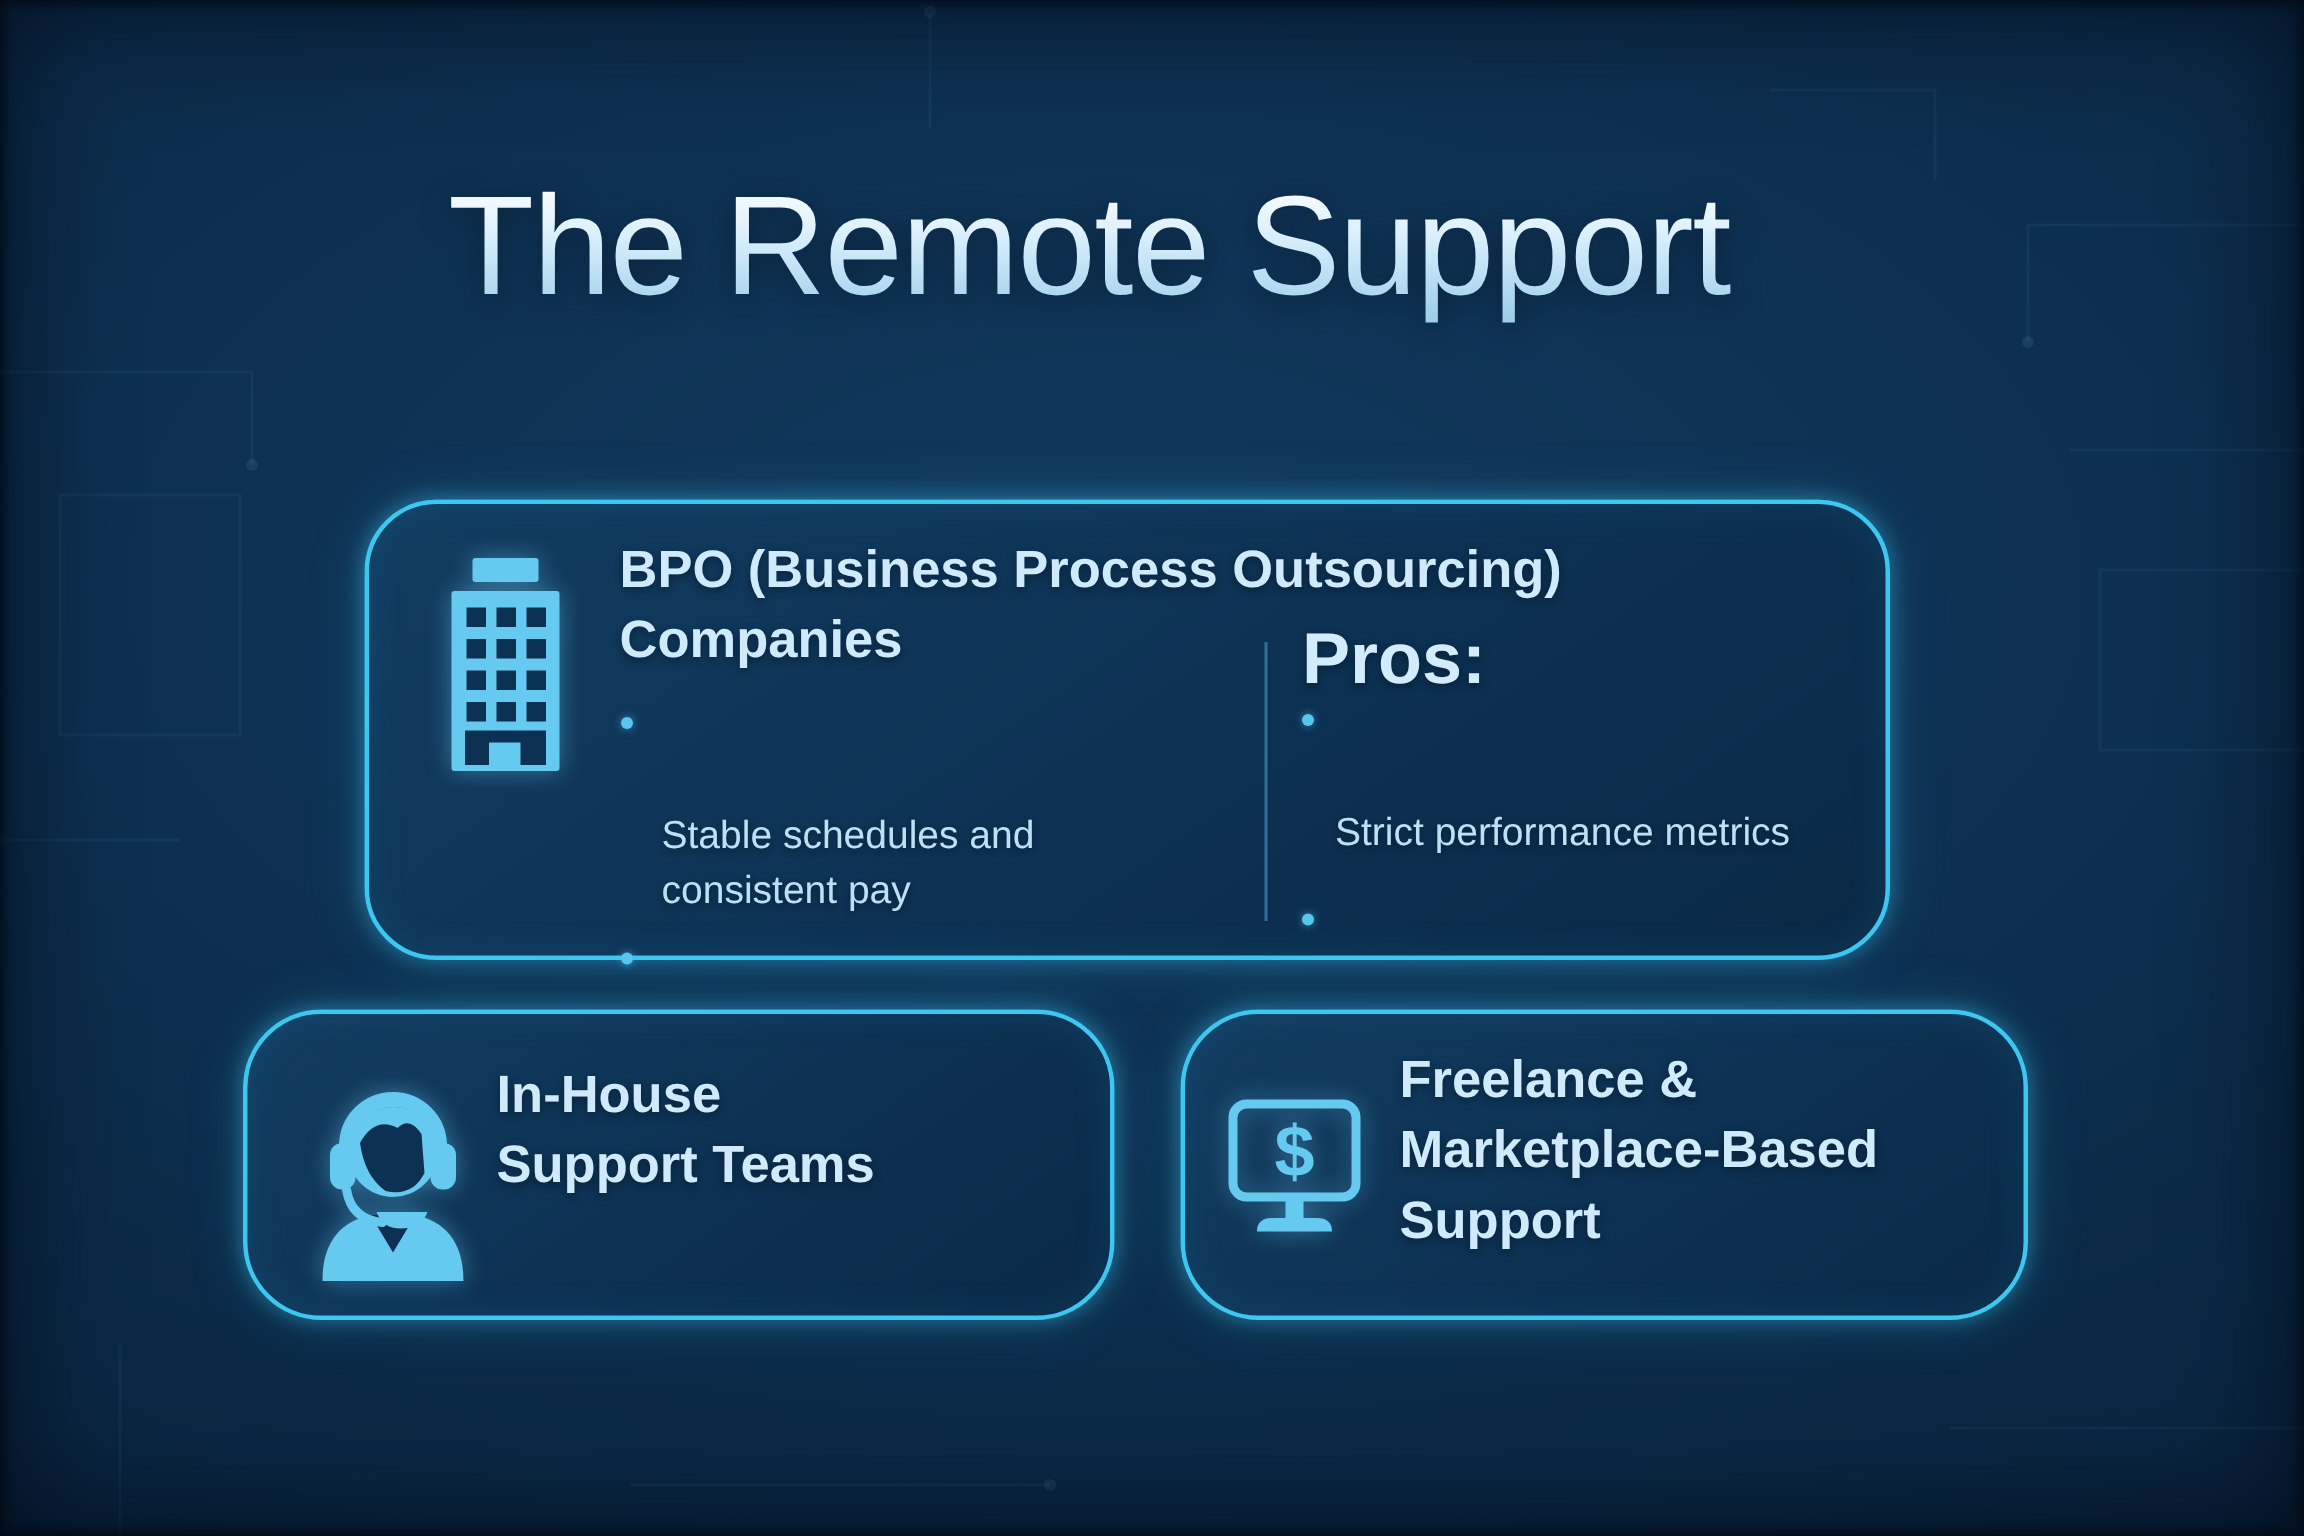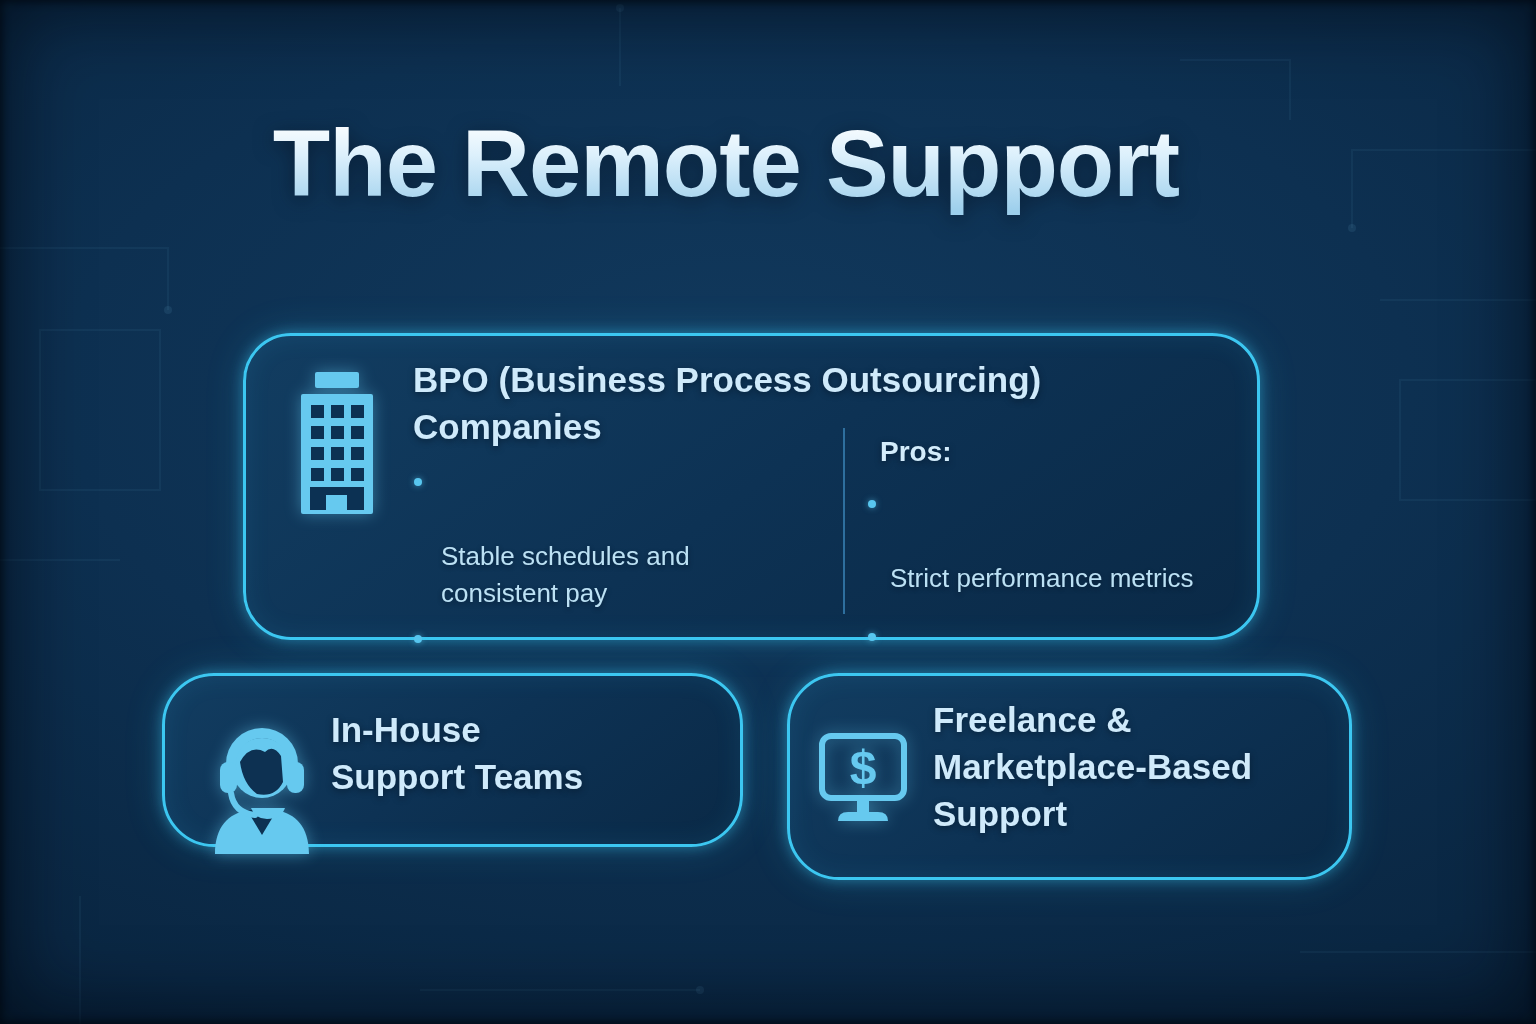--- a/index.html
+++ b/index.html
@@ -11,44 +11,44 @@
   }
   .stage::after{
     content:"";position:absolute;inset:0;pointer-events:none;z-index:6;
     box-shadow:inset 0 0 70px 15px rgba(2,9,18,.6), inset 0 0 8px 2px rgba(2,8,16,.85);
   }
   .bg-traces{position:absolute;inset:0;z-index:0;}
 
   
   .title{position:absolute;top:112px;left:0;width:1452px;text-align:center;z-index:2;}
   .title-line{
-    font-weight:bold;font-size:94px;line-height:103px;letter-spacing:-1px;
+    font-weight:normal;font-size:94px;line-height:103px;letter-spacing:-1px;
     background:linear-gradient(180deg,#ffffff 6%,#dcf0fc 42%,#9dcfec 96%);
     -webkit-background-clip:text;background-clip:text;color:transparent;
     filter:drop-shadow(0 4px 10px rgba(3,15,30,.55));
   }
 
   
   .card{
     position:absolute;z-index:2;box-sizing:border-box;
     border:3px solid #3cc7f1;
     background:linear-gradient(145deg,#123d61 0%,#0d3254 50%,#0a2946 100%);
     box-shadow:0 0 14px rgba(60,199,242,.45),0 0 38px rgba(60,199,242,.18),
                inset 0 0 26px rgba(60,199,242,.10);
   }
   .card-bpo{left:243px;top:333px;width:1017px;height:307px;border-radius:48px;}
-  .card-inhouse{left:162px;top:673px;width:581px;height:174px;border-radius:52px;}
+  .card-inhouse{left:162px;top:673px;width:581px;height:207px;border-radius:52px;}
   .card-freelance{left:787px;top:673px;width:565px;height:207px;border-radius:52px;}
 
   .card h2{
     margin:0;font-size:35px;line-height:47px;font-weight:bold;color:#cfeafb;
     white-space:pre-line;text-shadow:0 2px 6px rgba(3,15,30,.5);
   }
   .heading-pros{
-    margin:12px;font-size:28px;line-height:44px;font-weight:bold;color:#d3ecfb;
+    margin:0;font-size:48px;line-height:44px;font-weight:bold;color:#d3ecfb;
     text-shadow:0 2px 6px rgba(3,15,30,.5);
   }
 
   .bpo-icon{position:absolute;left:45px;top:36px;}
   .bpo-title{position:absolute;left:167px;top:20px;}
   .bpo-left-bullets{position:absolute;left:165px;top:128px;width:380px;}
   .bpo-divider{position:absolute;left:597px;top:92px;width:2px;height:186px;background:#2e6f9e;}
   .bpo-pros{position:absolute;left:622px;top:82px;}
   .bpo-pros ul{margin-top:5px;}
 

